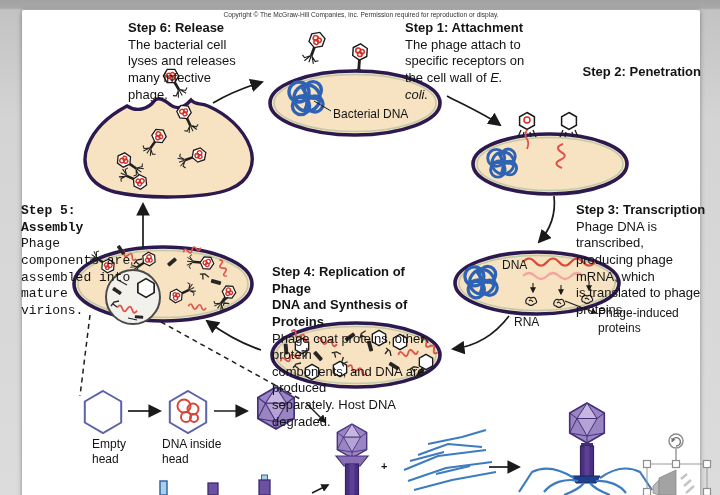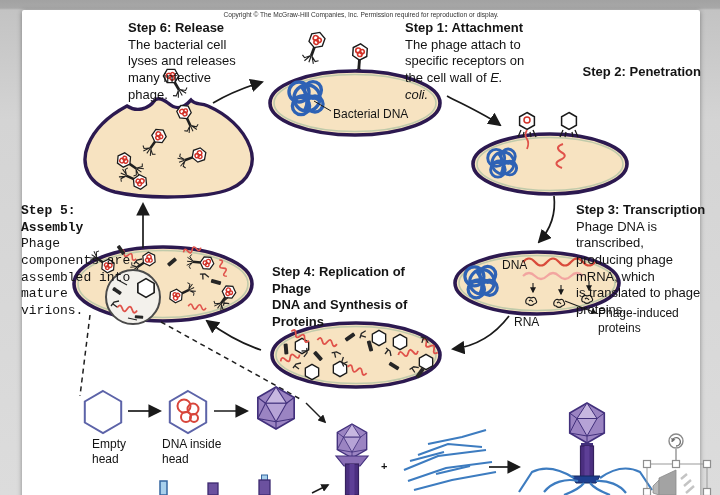--- a/index.html
+++ b/index.html
@@ -324,20 +324,23 @@
 <div class="step-block" style="left:540px;top:202px;width:140px;margin-left:36px;">
   <div class="step-title">Step 3: Transcription</div>
   <div class="step-body">Phage DNA is transcribed,
 producing phage mRNA, which
 is translated to phage proteins.</div>
 </div>
 
 <div class="step-block" style="left:272px;top:264px;width:170px;">
   <div class="step-title">Step 4: Replication of Phage
 DNA and Synthesis of Proteins</div>
+  <div class="step-body">Phage coat proteins, other protein
+components, and DNA are produced
+separately. Host DNA degraded.</div>
 </div>
 
 <div class="step-block" style="left:21px;top:203px;width:110px;font-family:Liberation Mono, monospace;">
   <div class="step-title">Step 5: Assembly</div>
   <div class="step-body">Phage components are
 assembled into
 mature virions.</div>
 </div>
 
 <div class="small-label" style="left:333px;top:107px;">Bacterial DNA</div>

